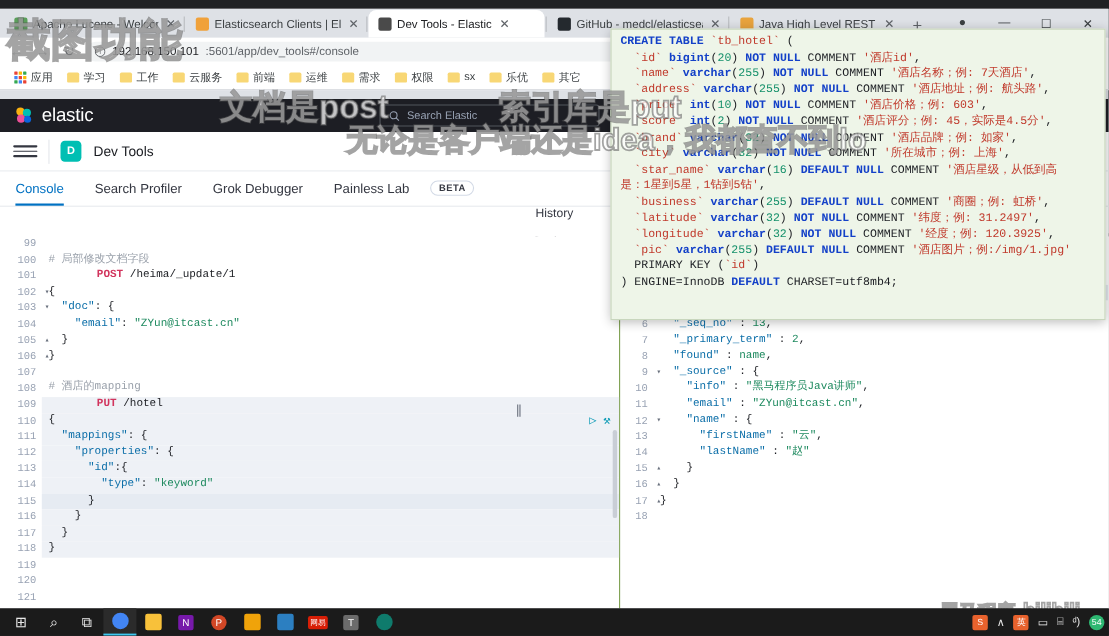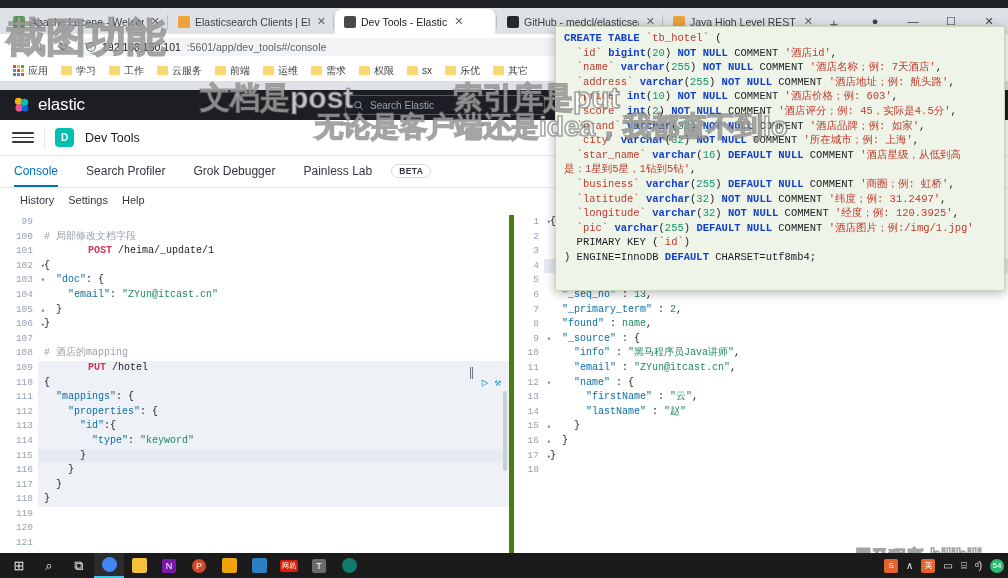--- a/index.html
+++ b/index.html
@@ -68,26 +68,26 @@
   .app-title { margin-left:11px; font-size:12.5px; color:#1a1c21; }
 
   .k-tabs { height:32px; background:#fff; border-bottom:1px solid #e4e7ec; display:flex; align-items:flex-end; padding:0 12px; gap:0; }
   .k-tab { height:32px; display:flex; align-items:center; padding:0 14px; font-size:12px; color:#343741; position:relative; }
   .k-tab:first-child { padding-left:2px; }
   .k-tab.active { color:#0071c2; }
   .k-tab.active::after { content:""; position:absolute; left:2px; right:14px; bottom:0; height:2px; background:#0071c2; }
   .beta-pill { margin-left:19px; border:1px solid #d3dae6; border-radius:9px; padding:1px 7px;
                font-size:8.5px; font-weight:bold; letter-spacing:0.4px; color:#343741; }
 
-  .k-menu { height:24px; display:flex; align-items:center; gap:14px; padding:0 20px; font-size:11px; color:#343741; background:#fff;}
+  .k-menu { height:24px; display:flex; align-items:center; gap:14px; padding:0 20px; font-size:11px; color:#343741; background:#fff;flex-direction:column;}
 
   
   .console { position:absolute; left:0; top:125px; width:1008px; height:338px; display:flex; background:#fff; }
   .pane { position:relative; height:100%; overflow:hidden; font-family:"Liberation Mono", monospace; font-size:10px; }
-  .pane-left { width:514px; background:#fff; border-right:5px solid #4d7c0f;}
+  .pane-left { width:564px; background:#fff; border-right:1px solid #4d7c0f;}
   .pane-right { flex:1; background:#fff; }
   .gutter { position:absolute; left:0; top:0; width:38px; height:100%; background:#fff; }
   .code-area { position:absolute; left:38px; top:0; right:0; height:100%; }
   .pane-right .gutter { width:30px; }
   .pane-right .code-area { left:30px; }
 
   .ln { height:14.6px; line-height:14.6px; text-align:right; padding-right:5px; color:#98a2b3; font-size:9.5px;
         font-family:"Liberation Mono", monospace; position:relative; }
   .ln .fold { position:absolute; right:-7px; top:0; font-size:7px; color:#69707d; }
   .cl { height:14.6px; line-height:14.6px; white-space:pre; padding-left:6px; color:#1a1c21; }

